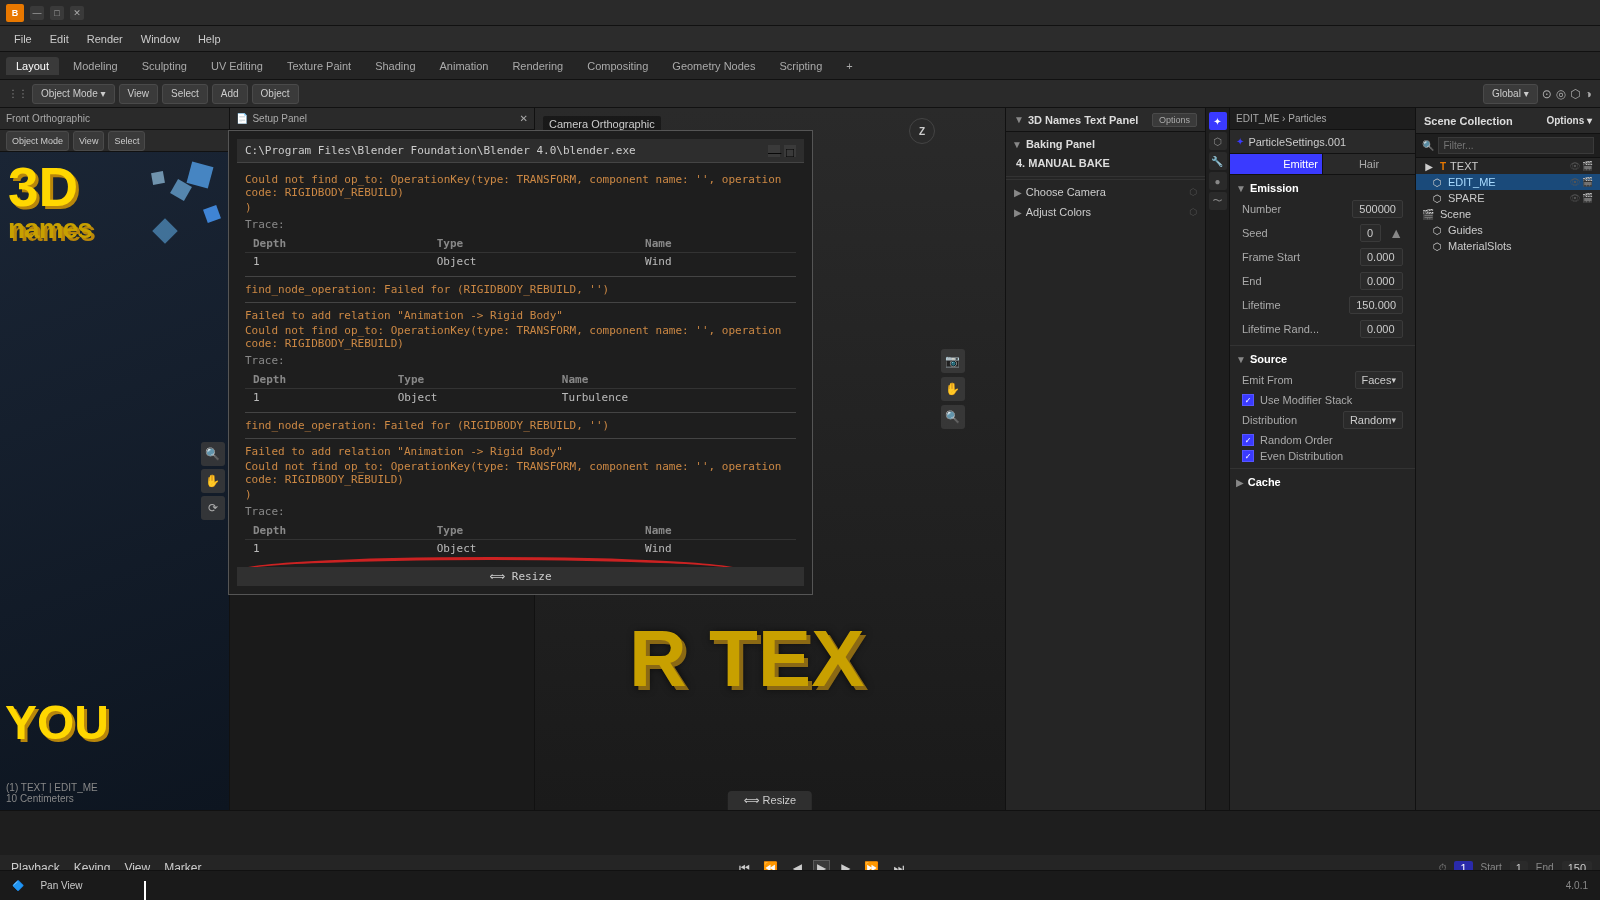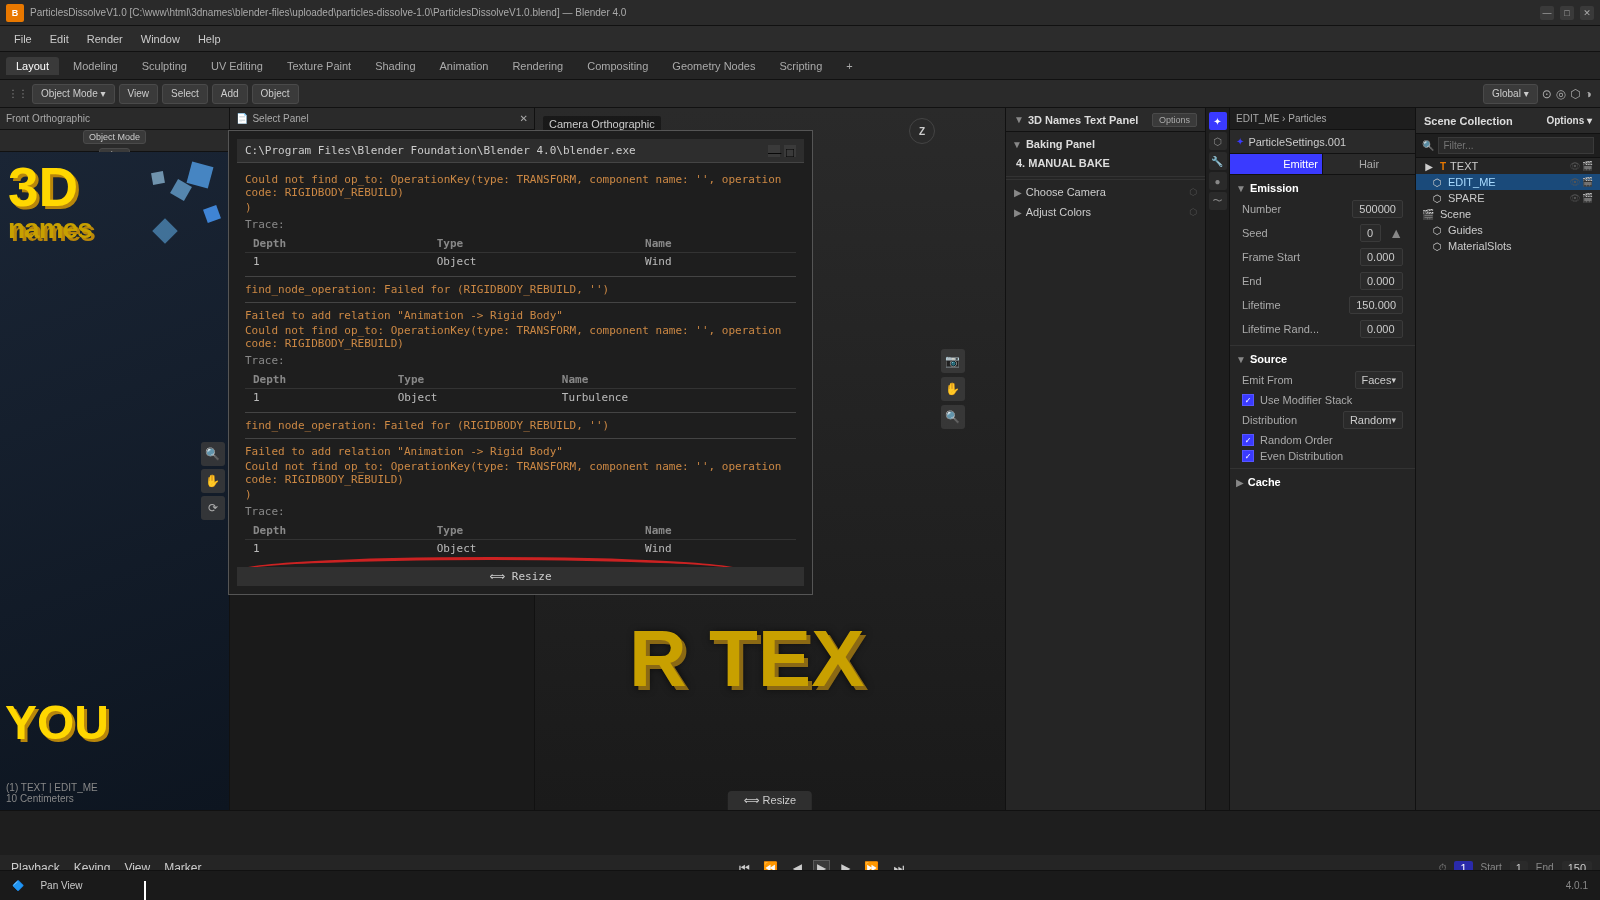--- a/index.html
+++ b/index.html
@@ -246,21 +246,20 @@
       color: #ccc; cursor: pointer;
       font-size: 12px;
       padding: 0 3px;
     }
   </style>
 </head>
 <body>
 
 <div class="top-bar">
   <div class="top-bar-icon">B</div>
-  <span class="top-bar-title">ParticlesDissolveV1.0 [C:\www\html\3dnames\blender-files\uploaded\particles-dissolve-1.0\ParticlesDissolveV1.0.blend] — Blender 4.0</span>
   <div class="top-bar-controls">
     <button class="win-btn">—</button>
     <button class="win-btn">□</button>
     <button class="win-btn">✕</button>
   </div>
 </div>
 
 <div class="menu-bar">
   <div class="menu-item">File</div>
   <div class="menu-item">Edit</div>
@@ -298,21 +297,21 @@
   <span style="font-size:12px; color:#aaa; cursor:pointer;">⬡</span>
   <span style="font-size:12px; color:#aaa; cursor:pointer;">◑</span>
 </div>
 
 <div style="display:flex; position:absolute; top:108px; left:0; right:0; bottom:90px;">
 
   <div style="width:230px; background:#1e1e1e; border-right:1px solid #111; display:flex; flex-direction:column; position:relative;">
     <div style="background:#2a2a2a; height:22px; display:flex; align-items:center; padding:0 6px; gap:4px; border-bottom:1px solid #111; font-size:10px; color:#aaa;">
       <span>Front Orthographic</span>
     </div>
-    <div style="height:22px; background:#2a2a2a; display:flex; align-items:center; padding:0 6px; border-bottom:1px solid #111; gap:4px;flex-direction:column;">
+    <div style="height:22px; background:#2a2a2a; display:flex; align-items:center; padding:0 6px; border-bottom:1px solid #111; gap:4px;">
       <button class="vt-btn" style="font-size:9px; padding:1px 5px;">Object Mode</button>
       <button class="vt-btn" style="font-size:9px; padding:1px 5px;">View</button>
       <button class="vt-btn" style="font-size:9px; padding:1px 5px;">Select</button>
     </div>
     <div style="flex:1; background:linear-gradient(160deg,#1a2535 0%,#0d1520 100%); position:relative; overflow:hidden;">
 
       <div style="position:absolute; top:8px; left:8px; font-size:55px; font-weight:900; color:#FFD700; text-shadow:3px 3px 0 #b8860b; font-family:'Arial Black',sans-serif; line-height:1;">3D
         <div style="font-size:28px; color:#c8a000; font-weight:900; letter-spacing:-1px;">names</div>
       </div>
 
@@ -332,21 +331,21 @@
         <div class="nav-icon">🔍</div>
         <div class="nav-icon">✋</div>
         <div class="nav-icon">⟳</div>
       </div>
     </div>
   </div>
 
   <div style="width:305px; background:#1e1e1e; border-right:1px solid #111; display:flex; flex-direction:column;">
     <div class="center-header">
       <span style="font-size:10px;color:#888;">📄</span>
-      <span style="font-size:10px;color:#aaa;">Select Panel</span>
+      <span style="font-size:10px;color:#aaa;">Setup Panel</span>
       <span style="margin-left:auto;font-size:10px;color:#aaa;cursor:pointer;">✕</span>
     </div>
     <div class="code-area">
       <div class="code-line">
         <span class="line-num">...</span>
         <span class="line-content"></span>
       </div>
       <div class="code-line">
         <span class="line-num">3</span>
         <span class="line-content comment"># Particles Text made by www.3dnames.co</span>

